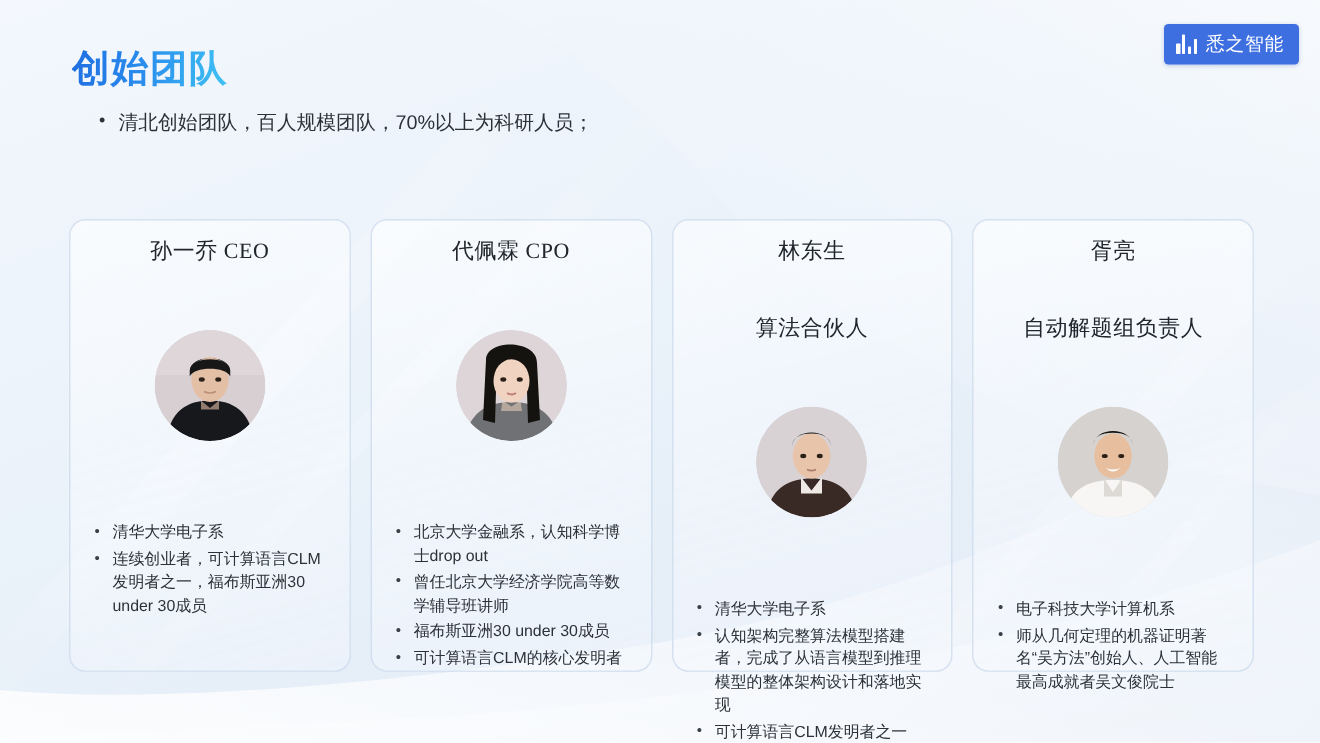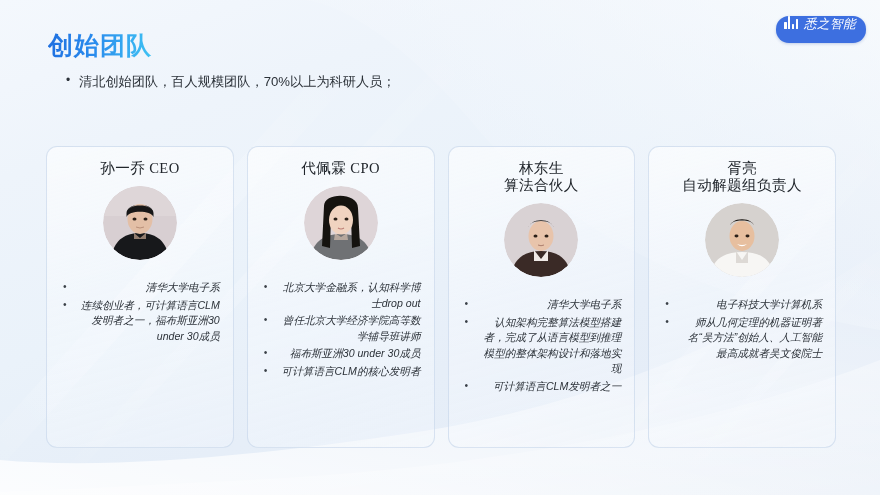--- a/index.html
+++ b/index.html
@@ -17,24 +17,23 @@
   }
   
   .bg-layer { position: absolute; inset: 0; pointer-events: none; }
   .bg-layer svg { display: block; width: 880px; height: 495px; }
 
   
   .logo {
     position: absolute; right: 14px; top: 16px;
     height: 27px; padding: 0 10px 0 8px;
     background: #3d6fe0;
-    border-radius: 13px;
-    display: flex; align-items: flex-start; gap: 6px;
+    border-radius: 3px;
+    display: flex; align-items: center; gap: 6px;
     box-shadow: 0 1px 3px rgba(40,80,170,.25);
-    font-style: italic;
   }
   .logo-icon { display: flex; align-items: flex-end; gap: 1.6px; height: 13px; }
   .logo-icon i { display: block; width: 2.2px; background: #fff; border-radius: .5px; }
   .logo-icon i:nth-child(1) { height: 7px; }
   .logo-icon i:nth-child(2) { height: 13px; }
   .logo-icon i:nth-child(3) { height: 5px; }
   .logo-icon i:nth-child(4) { height: 10px; }
   .logo-text {
     color: #fff; font-size: 12.5px; letter-spacing: .5px;
     font-family: "Liberation Sans", "DejaVu Sans", sans-serif;
@@ -66,21 +65,21 @@
     position: absolute; left: 46px; top: 146px;
     width: 790px; height: 302px;
     display: flex; gap: 13px;
   }
   .card {
     flex: 1 1 0;
     background: linear-gradient(165deg, rgba(255,255,255,.62) 0%, rgba(250,252,255,.46) 45%, rgba(244,248,253,.38) 100%);
     border: 1px solid rgba(196,212,232,.62);
     border-radius: 11px;
     padding: 13px 11px 10px 11px;
-    display: flex; flex-direction: column; align-items: center;
+    display: flex; flex-direction: column; align-items: center; gap: 34px;
   }
   .card-name {
     font-family: "Liberation Serif", "DejaVu Serif", serif;
     font-size: 14.6px; color: #21262c; text-align: center;
     line-height: 17px; letter-spacing: .4px;
     min-height: 17px;
   }
   .card-role {
     font-family: "Liberation Serif", "DejaVu Serif", serif;
     font-size: 14.6px; color: #21262c; 
@@ -93,22 +92,21 @@
     width: 74px; height: 74px; border-radius: 50%;
     overflow: hidden; position: relative; flex: none;
   }
   .avatar svg { display: block; width: 74px; height: 74px; }
 
   .bullets { margin-top: 20px; width: 100%; padding: 0 2px 0 4px; }
   .bullet {
     position: relative; padding-left: 13px;
     font-size: 10.6px; line-height: 15.5px; color: #2b3138;
     margin-bottom: 2px;
-    text-align: right;
-    font-style: italic;
+    text-align: left;
   }
   .bullet::before {
     content: "\2022"; position: absolute; left: 1px; top: -1px;
     font-size: 10px; color: #3a4047;
   }
 </style>
 </head>
 <body>
 
 <div class="slide">

